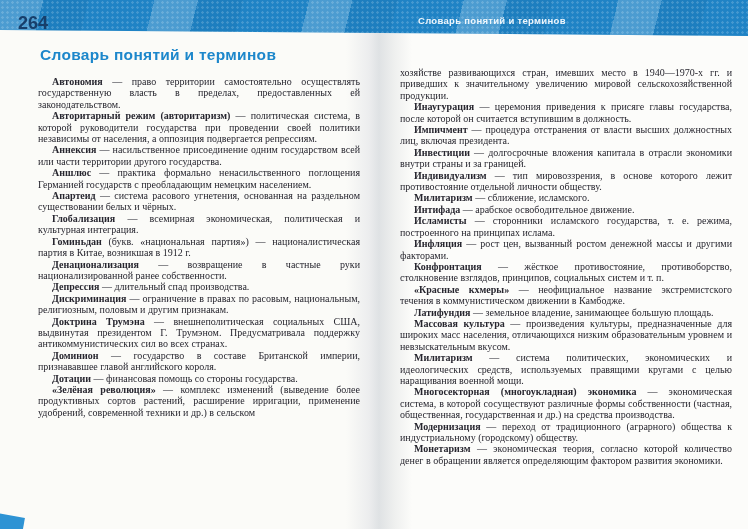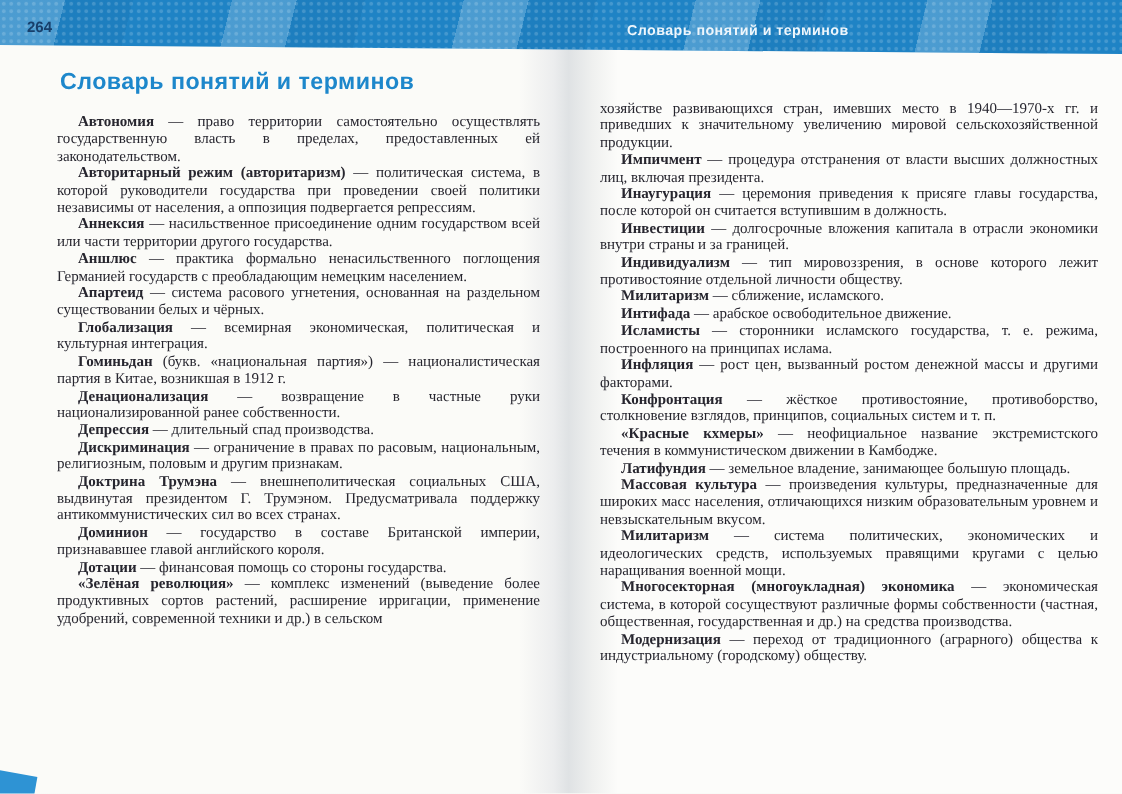--- a/index.html
+++ b/index.html
@@ -19,21 +19,21 @@
         rgba(255,255,255,.20) 0 42px,
         rgba(21,104,163,.18) 42px 86px,
         rgba(255,255,255,0) 86px 150px);
     background-size:5px 5px, auto;
     clip-path:polygon(0 0, 100% 0, 100% 36px, 0 30px);
     z-index:3;
   }
   .page-num {
     position:absolute; left:18px; top:13px;
     font-family:"Liberation Sans", sans-serif; font-weight:bold;
-    font-size:10px; color:#173f6b; z-index:4;
+    font-size:18px; color:#173f6b; z-index:4;
   }
   .running-title {
     position:absolute; left:418px; top:15px;
     font-family:"Liberation Sans", sans-serif; font-weight:bold;
     font-size:9.5px; letter-spacing:.3px; color:#eef6fc; z-index:4;
   }
   
   .pages {
     position:absolute; top:30px; left:0; right:0; bottom:0;
     display:flex;
@@ -90,34 +90,35 @@
           <p class="entry"><b>Дискриминация</b> — <span>ограничение в правах по расовым, национальным, религиозным, половым и другим признакам.</span></p>
           <p class="entry"><b>Доктрина Трумэна</b> — <span>внешнеполитическая социальных США, выдвинутая президентом Г. Трумэном. Предусматривала поддержку антикоммунистических сил во всех странах.</span></p>
           <p class="entry"><b>Доминион</b> — <span>государство в составе Британской империи, признававшее главой английского короля.</span></p>
           <p class="entry"><b>Дотации</b> — <span>финансовая помощь со стороны государства.</span></p>
           <p class="entry"><b>«Зелёная революция»</b> — <span>комплекс изменений (выведение более продуктивных сортов растений, расширение ирригации, применение удобрений, современной техники и др.) в сельском</span></p>
         </div>
     </div>
     <div class="page right">
       <div id="right-entries">
           <p class="entry cont"><span>хозяйстве развивающихся стран, имевших место в 1940—1970-х гг. и приведших к значительному увеличению мировой сельскохозяйственной продукции.</span></p>
+          <p class="entry"><b>Инаугурация</b> — <span>церемония приведения к присяге главы государства, после которой он считается вступившим в должность.</span></p>
           <p class="entry"><b>Импичмент</b> — <span>процедура отстранения от власти высших должностных лиц, включая президента.</span></p>
-          <p class="entry"><b>Инаугурация</b> — <span>церемония приведения к присяге главы государства, после которой он считается вступившим в должность.</span></p>
           <p class="entry"><b>Инвестиции</b> — <span>долгосрочные вложения капитала в отрасли экономики внутри страны и за границей.</span></p>
           <p class="entry"><b>Индивидуализм</b> — <span>тип мировоззрения, в основе которого лежит противостояние отдельной личности обществу.</span></p>
           <p class="entry"><b>Милитаризм</b> — <span>сближение, исламского.</span></p>
           <p class="entry"><b>Интифада</b> — <span>арабское освободительное движение.</span></p>
           <p class="entry"><b>Исламисты</b> — <span>сторонники исламского государства, т. е. режима, построенного на принципах ислама.</span></p>
           <p class="entry"><b>Инфляция</b> — <span>рост цен, вызванный ростом денежной массы и другими факторами.</span></p>
           <p class="entry"><b>Конфронтация</b> — <span>жёсткое противостояние, противоборство, столкновение взглядов, принципов, социальных систем и т. п.</span></p>
           <p class="entry"><b>«Красные кхмеры»</b> — <span>неофициальное название экстремистского течения в коммунистическом движении в Камбодже.</span></p>
           <p class="entry"><b>Латифундия</b> — <span>земельное владение, занимающее большую площадь.</span></p>
           <p class="entry"><b>Массовая культура</b> — <span>произведения культуры, предназначенные для широких масс населения, отличающихся низким образовательным уровнем и невзыскательным вкусом.</span></p>
           <p class="entry"><b>Милитаризм</b> — <span>система политических, экономических и идеологических средств, используемых правящими кругами с целью наращивания военной мощи.</span></p>
           <p class="entry"><b>Многосекторная (многоукладная) экономика</b> — <span>экономическая система, в которой сосуществуют различные формы собственности (частная, общественная, государственная и др.) на средства производства.</span></p>
           <p class="entry"><b>Модернизация</b> — <span>переход от традиционного (аграрного) общества к индустриальному (городскому) обществу.</span></p>
+          <p class="entry"><b>Монетаризм</b> — <span>экономическая теория, согласно которой количество денег в обращении является определяющим фактором развития экономики.</span></p>
         </div>
     </div>
   </div>
 
   <div class="cover-corner"></div>
 
 </div>
 
 </body></html>

